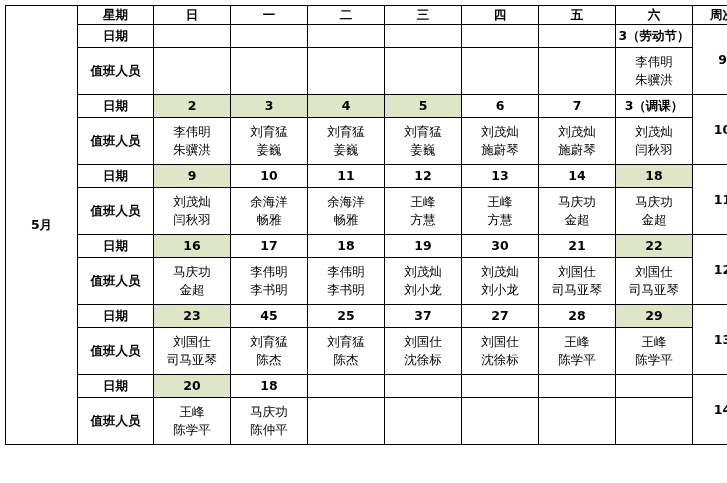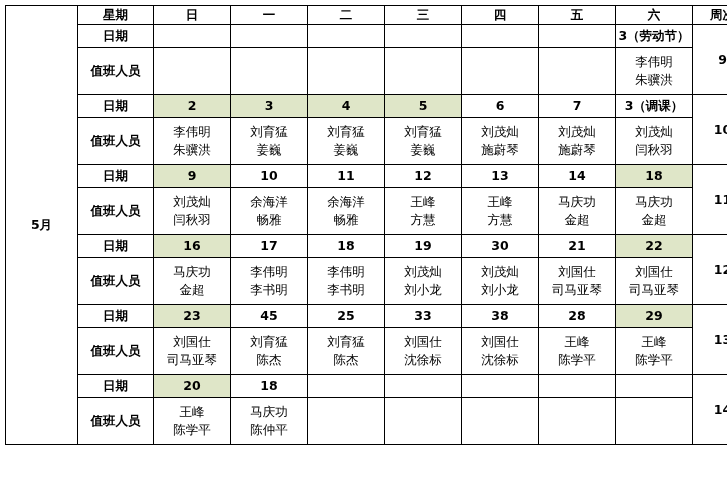--- a/index.html
+++ b/index.html
@@ -250,22 +250,22 @@
           <td class="namecell">
             <span class="nm">刘国仕</span>
             <span class="nm">司马亚琴</span>
           </td>
         </tr>
         <tr>
           <td class="rowhdr">日期</td>
           <td class="datecell hl">23</td>
           <td class="datecell">45</td>
           <td class="datecell">25</td>
-          <td class="datecell">33</td>
-          <td class="datecell">38</td>
+          <td class="datecell">37</td>
+          <td class="datecell">27</td>
           <td class="datecell">28</td>
           <td class="datecell hl">29</td>
           <td class="weekcell" rowspan="2">13</td>
         </tr>
         <tr>
           <td class="rowhdr">值班人员</td>
           <td class="namecell">
             <span class="nm">刘国仕</span>
             <span class="nm">司马亚琴</span>
           </td>

